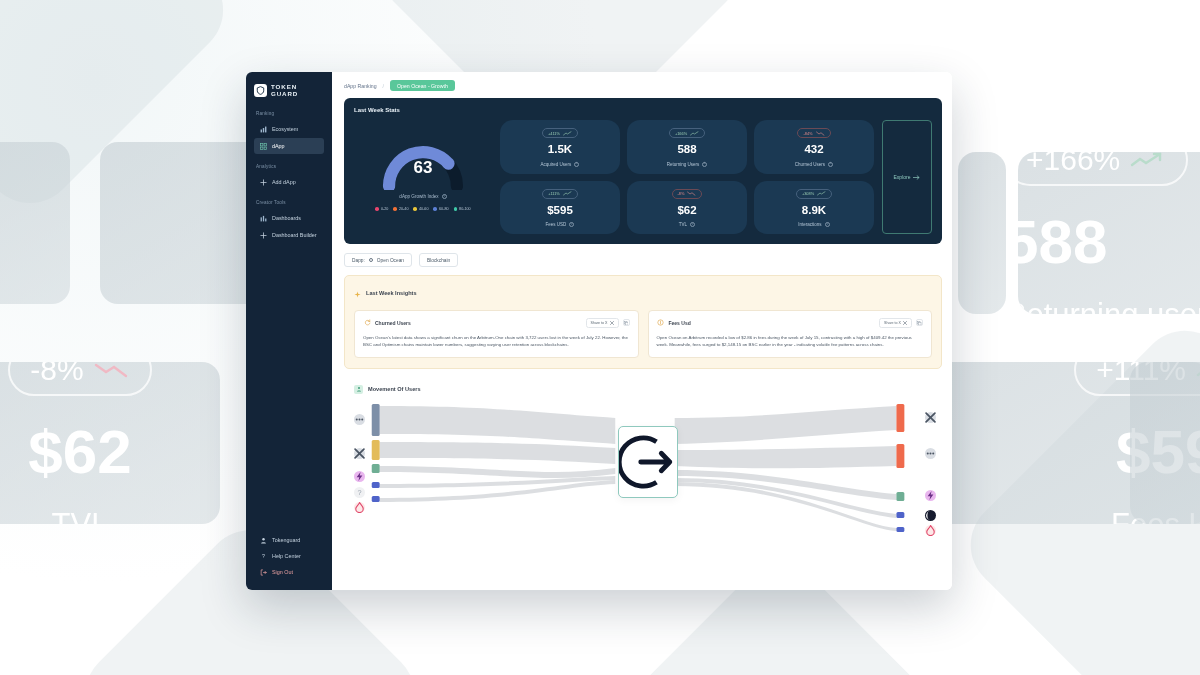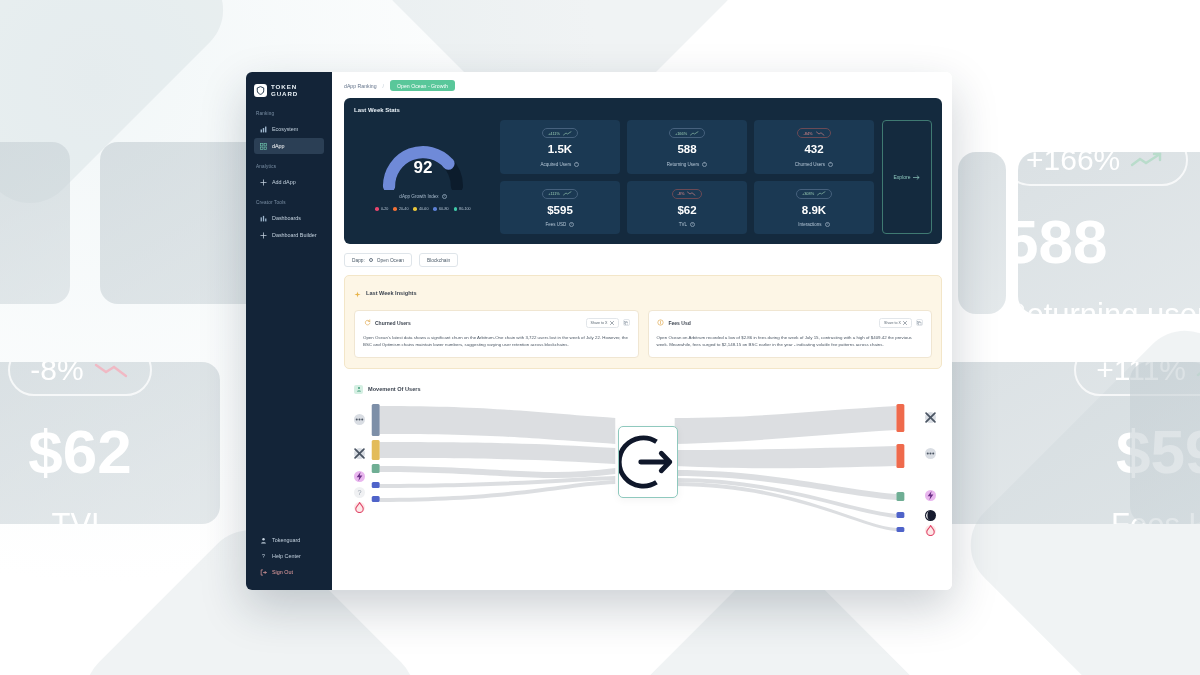--- a/index.html
+++ b/index.html
@@ -155,21 +155,21 @@
     line-height: 1;
   }
   .legend { display:flex; gap: 5px; margin-top: 8px; flex-wrap: nowrap; }
   .lg-item { display:flex; align-items:center; gap:2px; }
   .lg-sw { width: 3.6px; height: 3.6px; border-radius: 50%; }
   .lg-tx { font-size: 3.7px; color: #b6c6d5; white-space: nowrap; }
 
   .cards-col { flex: 1 1 auto; display:flex; flex-direction:column; gap: 7px; }
   .cards-line { display:flex; gap: 7px; }
   .stat-card {
-    flex: 1 1 0; background: #1b3953; border-radius: 4px;
+    flex: 1 1 0; background: #1b3953; border-radius: 13px;
     padding: 8px 6px 7px 6px;
     display:flex; flex-direction:column; align-items:center; gap: 6px;
     min-width: 0;
   }
   .stat-badge {
     border: .6px solid #46617d; border-radius: 20px;
     padding: 1.6px 5px; display:flex; align-items:center; gap: 3px;
     font-size: 3.9px; color: #9ccfb4;
   }
   .stat-badge.down { color: #e28a8a; border-color: #6b4a55; }
@@ -432,21 +432,21 @@
       <div class="stats-title">Last Week Stats</div>
 
       <div class="stats-row">
 
         <div class="gauge-col">
           <div class="gauge-wrap">
             <svg viewBox="0 0 100 70" width="96" height="66">
               <path d="M14 66 A36 36 0 1 1 86 66" fill="none" stroke="#0c1c2c" stroke-width="13" stroke-linecap="round"></path>
               <path d="M14 66 A36 36 0 0 1 77 42" fill="none" stroke="#6f8ad8" stroke-width="13" stroke-linecap="round"></path>
             </svg>
-            <div class="gauge-val">92</div>
+            <div class="gauge-val">63</div>
           </div>
           <div class="gauge-cap">
             <span class="gauge-cap-t">dApp Growth Index</span>
             <span class="info-dot">i</span>
           </div>
           <div class="legend">
             <span class="lg-item">
               <span class="lg-sw" style="background:#e8456d"></span>
               <span class="lg-tx">0-20</span>
             </span>

